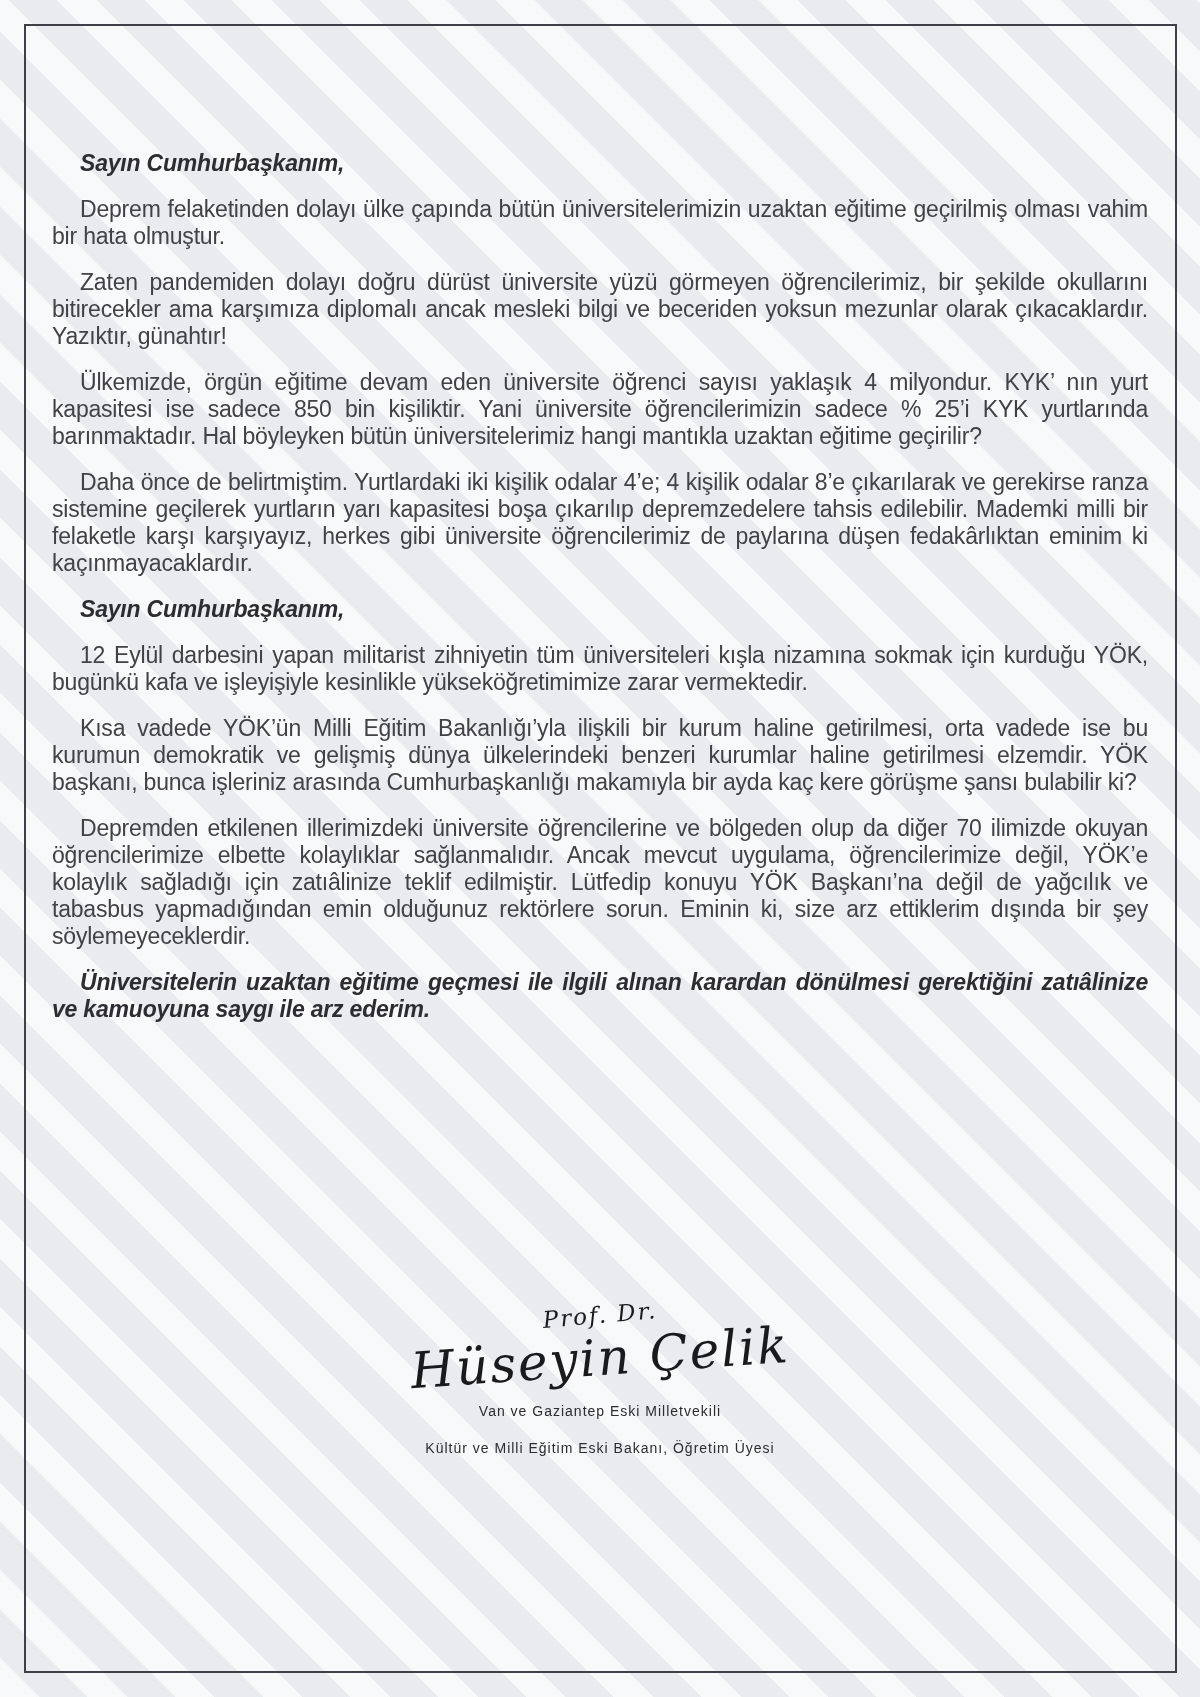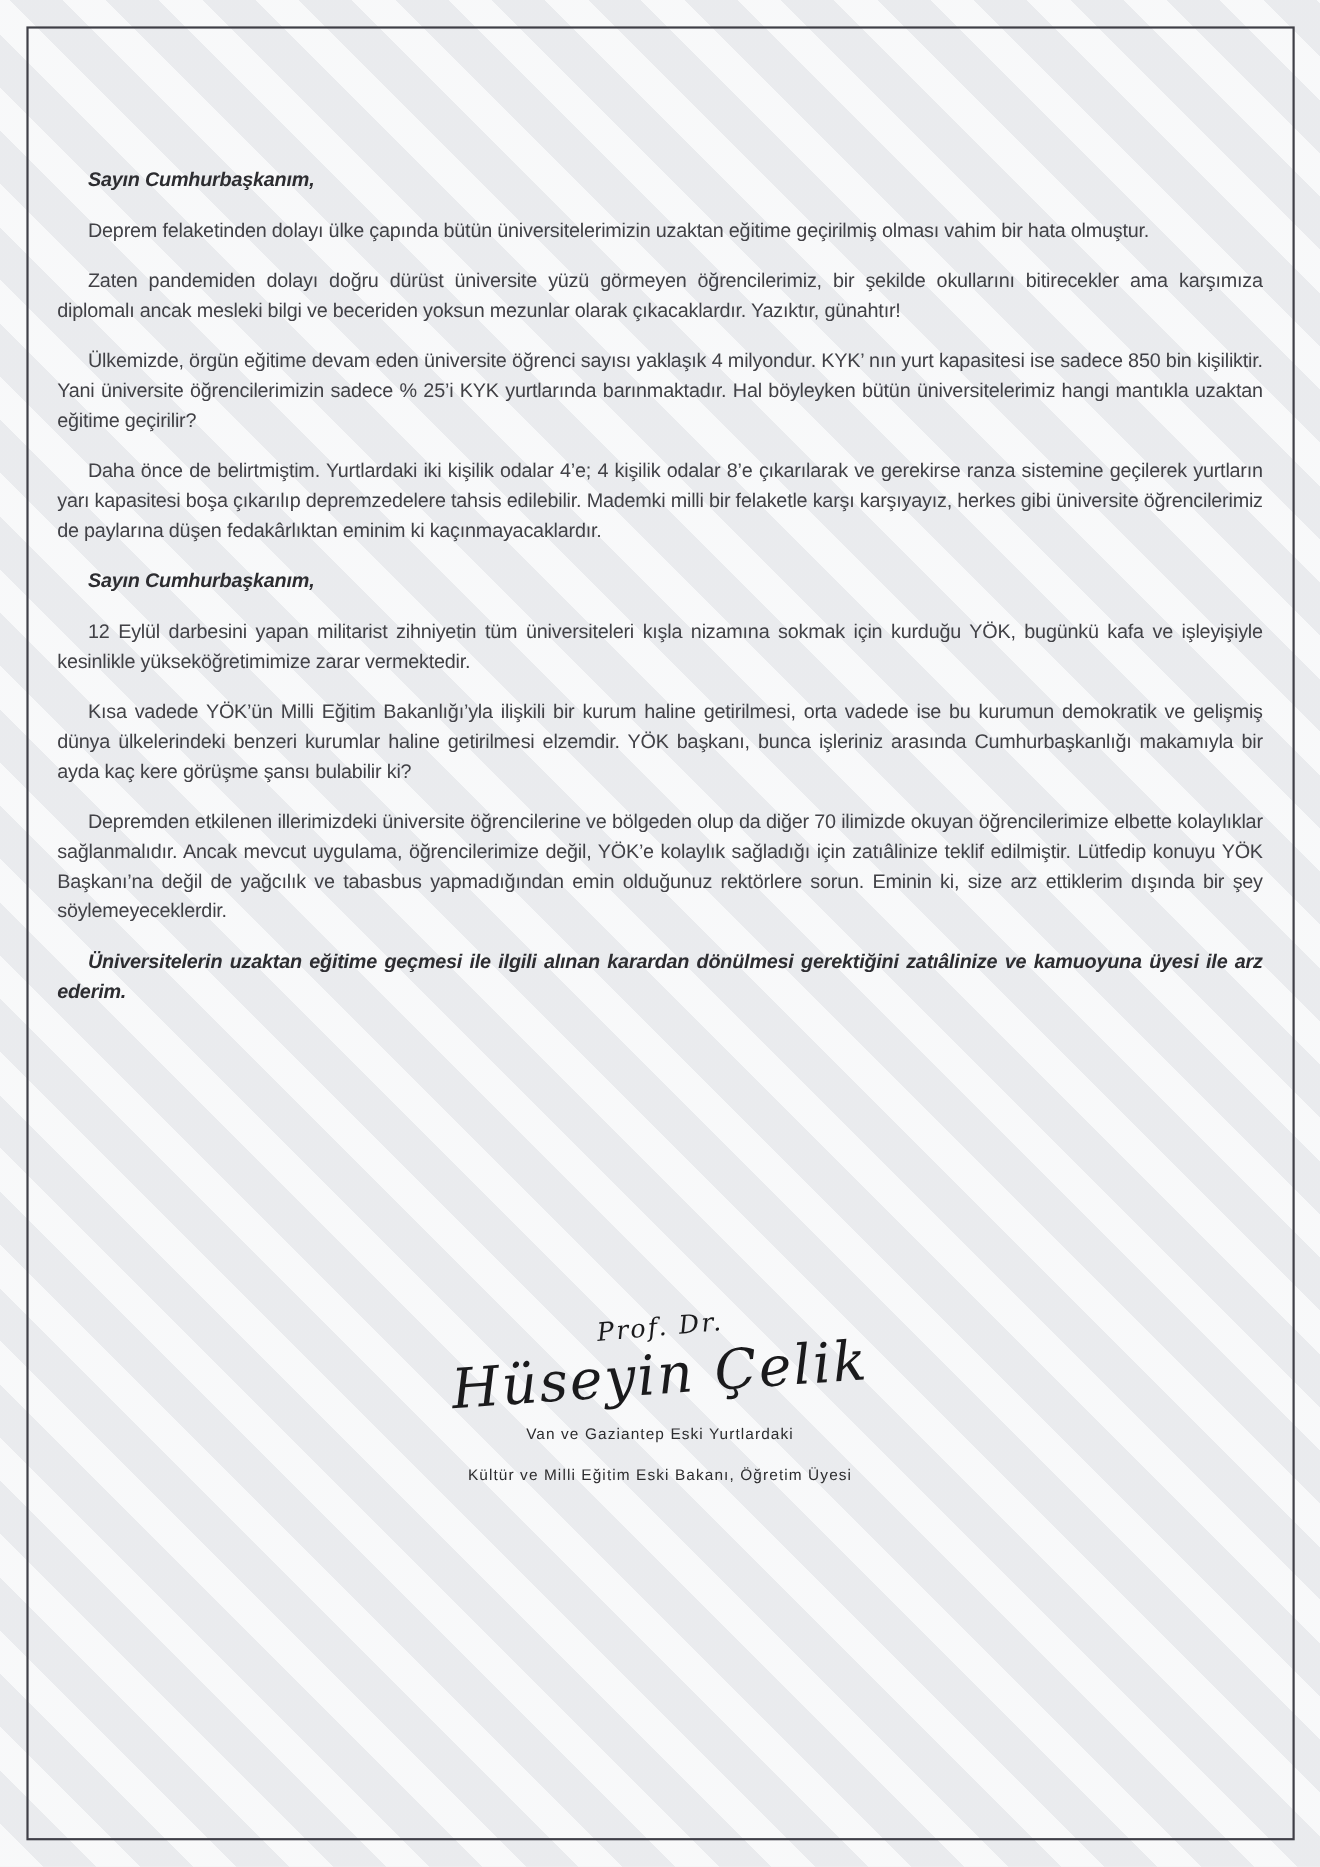--- a/index.html
+++ b/index.html
@@ -32,21 +32,21 @@
   .content {
     position: absolute;
     top: 0;
     left: 0;
     width: 1200px;
     padding: 150px 52px 0 52px;
     box-sizing: border-box;
   }
   p.para {
     margin: 0 0 19px 0;
-    font-size: 18px;
+    font-size: 23px;
     line-height: 27px;
     letter-spacing: -0.2px;
     color: #414146;
     text-align: justify;
     text-align-last: left;
     text-indent: 28px;
   }
   p.greeting {
     font-weight: bold;
     font-style: italic;
@@ -99,21 +99,21 @@
 <div class="content">
   <p class="para greeting">Sayın Cumhurbaşkanım,</p>
   <p class="para">Deprem felaketinden dolayı ülke çapında bütün üniversitelerimizin uzaktan eğitime geçirilmiş olması vahim bir hata olmuştur.</p>
   <p class="para">Zaten pandemiden dolayı doğru dürüst üniversite yüzü görmeyen öğrencilerimiz, bir şekilde okullarını bitirecekler ama karşımıza diplomalı ancak mesleki bilgi ve beceriden yoksun mezunlar olarak çıkacaklardır. Yazıktır, günahtır!</p>
   <p class="para">Ülkemizde, örgün eğitime devam eden üniversite öğrenci sayısı yaklaşık 4 milyondur. KYK’ nın yurt kapasitesi ise sadece 850 bin kişiliktir. Yani üniversite öğrencilerimizin sadece % 25’i KYK yurtlarında barınmaktadır. Hal böyleyken bütün üniversitelerimiz hangi mantıkla uzaktan eğitime geçirilir?</p>
   <p class="para">Daha önce de belirtmiştim. Yurtlardaki iki kişilik odalar 4’e; 4 kişilik odalar 8’e çıkarılarak ve gerekirse ranza sistemine geçilerek yurtların yarı kapasitesi boşa çıkarılıp depremzedelere tahsis edilebilir. Mademki milli bir felaketle karşı karşıyayız, herkes gibi üniversite öğrencilerimiz de paylarına düşen fedakârlıktan eminim ki kaçınmayacaklardır.</p>
   <p class="para greeting">Sayın Cumhurbaşkanım,</p>
   <p class="para">12 Eylül darbesini yapan militarist zihniyetin tüm üniversiteleri kışla nizamına sokmak için kurduğu YÖK, bugünkü kafa ve işleyişiyle kesinlikle yükseköğretimimize zarar vermektedir.</p>
   <p class="para">Kısa vadede YÖK’ün Milli Eğitim Bakanlığı’yla ilişkili bir kurum haline getirilmesi, orta vadede ise bu kurumun demokratik ve gelişmiş dünya ülkelerindeki benzeri kurumlar haline getirilmesi elzemdir. YÖK başkanı, bunca işleriniz arasında Cumhurbaşkanlığı makamıyla bir ayda kaç kere görüşme şansı bulabilir ki?</p>
   <p class="para">Depremden etkilenen illerimizdeki üniversite öğrencilerine ve bölgeden olup da diğer 70 ilimizde okuyan öğrencilerimize elbette kolaylıklar sağlanmalıdır. Ancak mevcut uygulama, öğrencilerimize değil, YÖK’e kolaylık sağladığı için zatıâlinize teklif edilmiştir. Lütfedip konuyu YÖK Başkanı’na değil de yağcılık ve tabasbus yapmadığından emin olduğunuz rektörlere sorun. Eminin ki, size arz ettiklerim dışında bir şey söylemeyeceklerdir.</p>
-  <p class="para em">Üniversitelerin uzaktan eğitime geçmesi ile ilgili alınan karardan dönülmesi gerektiğini zatıâlinize ve kamuoyuna üyesi ile arz ederim.</p>
+  <p class="para em">Üniversitelerin uzaktan eğitime geçmesi ile ilgili alınan karardan dönülmesi gerektiğini zatıâlinize ve kamuoyuna saygı ile arz ederim.</p>
 
   <div class="signature">
     <div class="sig-title">Prof. Dr.</div>
     <div class="sig-name">Hüseyin Çelik</div>
-    <div class="sig-caption first">Van ve Gaziantep Eski Yurtlardaki</div>
+    <div class="sig-caption first">Van ve Gaziantep Eski Milletvekili</div>
     <div class="sig-caption">Kültür ve Milli Eğitim Eski Bakanı, Öğretim Üyesi</div>
   </div>
 </div>
 
 </body></html>

